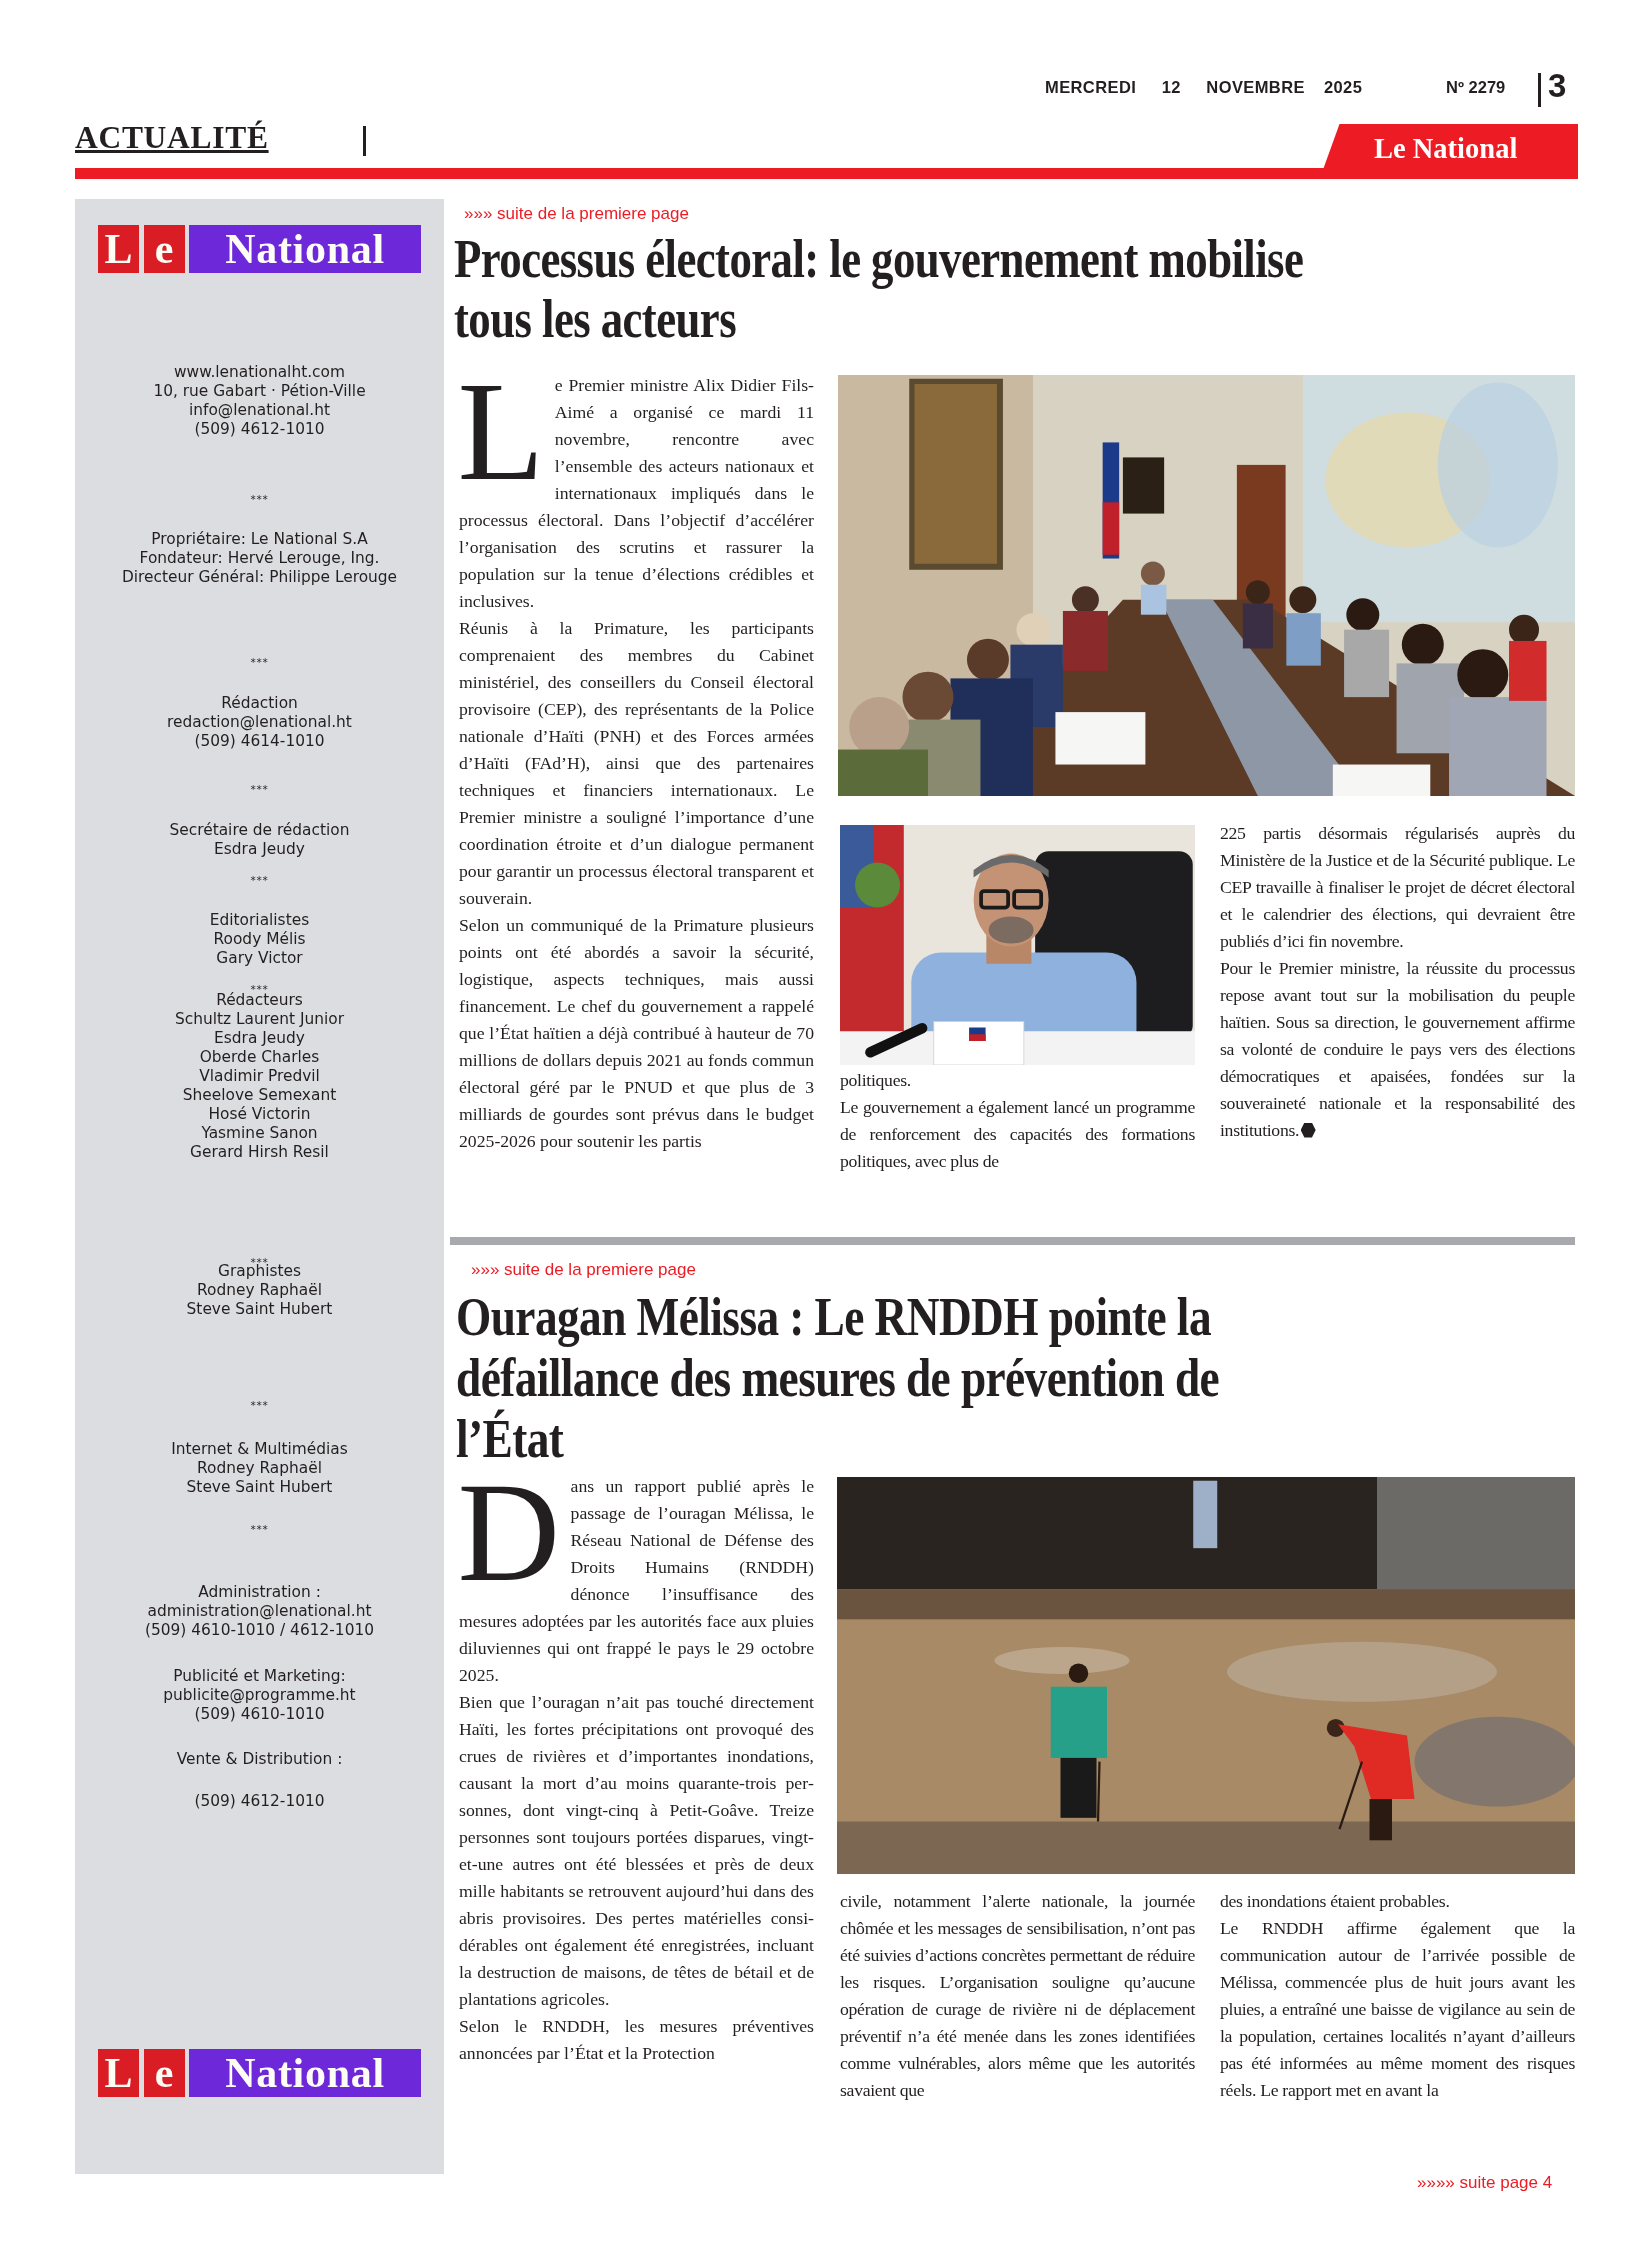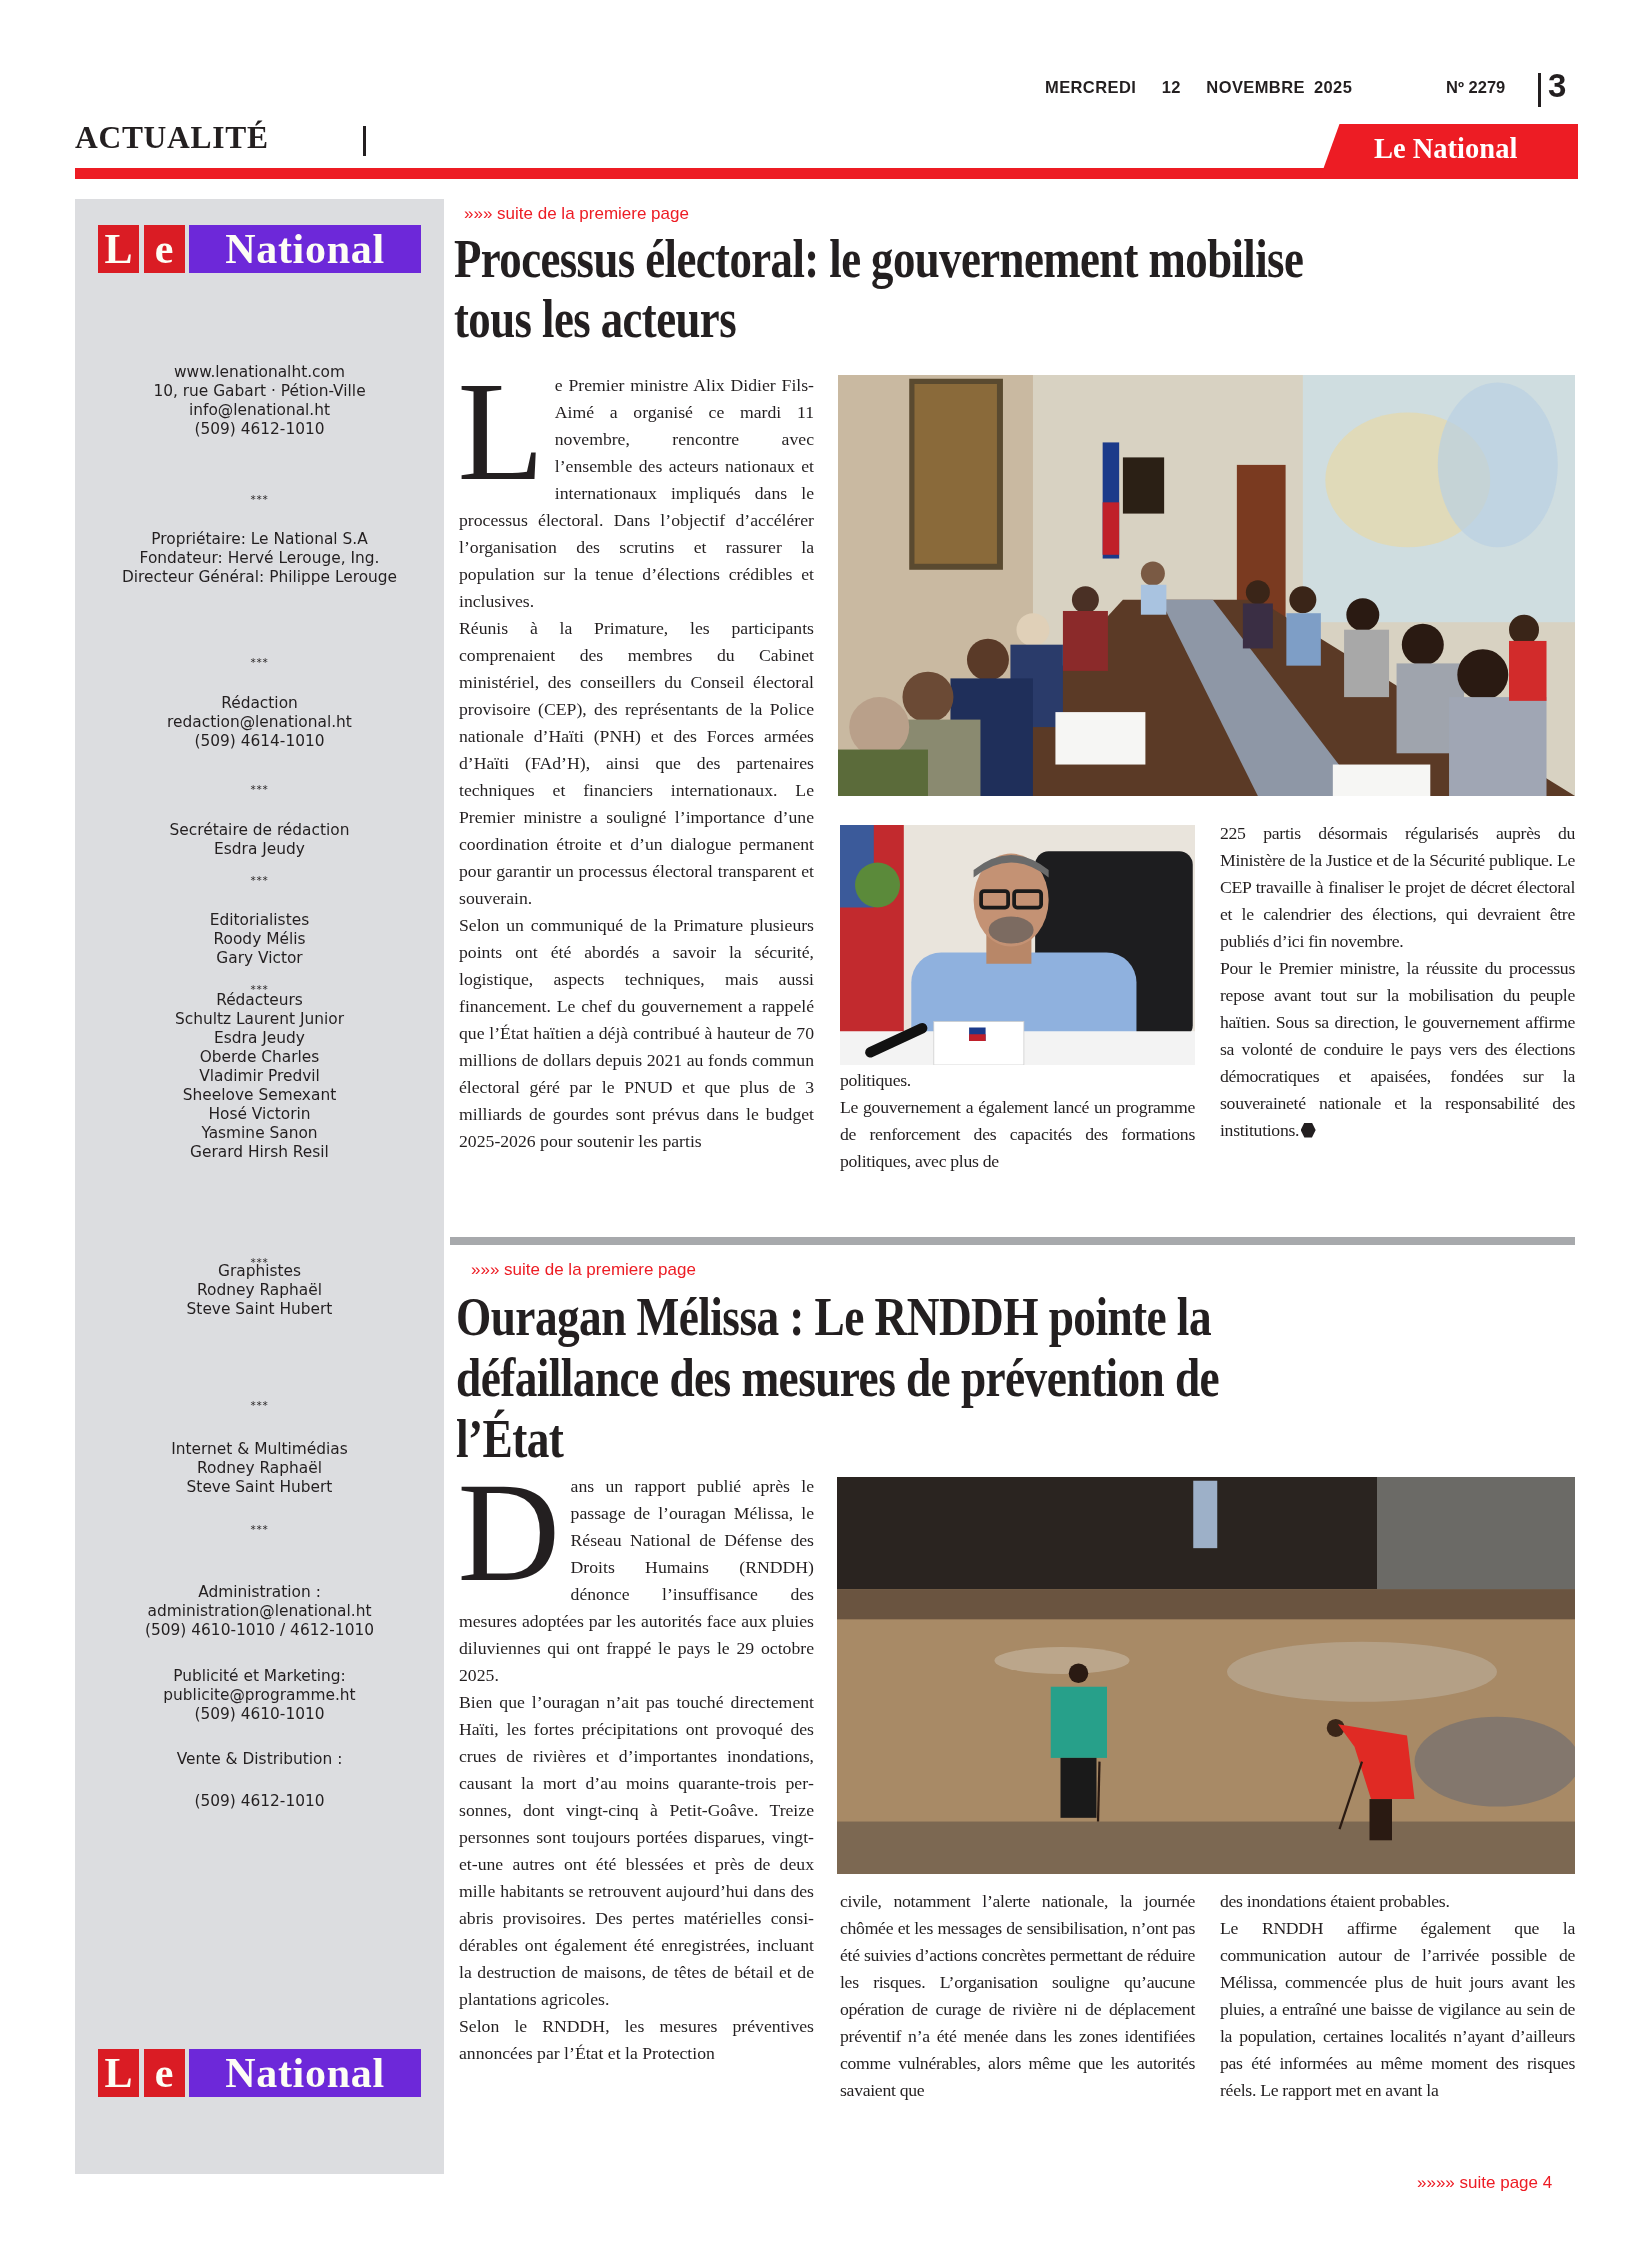--- a/index.html
+++ b/index.html
@@ -17,21 +17,21 @@
     position: absolute; top: 78px; left: 1446px;
     font-family: "Liberation Sans", sans-serif; font-weight: bold; font-size: 16.5px; color: #231f20;
   }
   .page-sep { position: absolute; top: 73px; left: 1538px; width: 3px; height: 34px; background: #231f20; }
   .page-num {
     position: absolute; top: 69px; left: 1548px;
     font-family: "Liberation Sans", sans-serif; font-weight: bold; font-size: 33px; color: #231f20; line-height: 1;
   }
   .section-label {
     position: absolute; top: 120px; left: 75px;
-    font-family: "Liberation Serif", serif; font-weight: bold; font-size: 31.5px; letter-spacing: 0.7px; color: #231f20;
+    font-family: "Liberation Serif", serif; font-weight: bold; font-size: 31.5px; letter-spacing: 0.7px; color: #231f20; text-decoration: underline;
   }
   .section-sep { position: absolute; top: 126px; left: 363px; width: 3px; height: 30px; background: #231f20; }
   .red-rule { position: absolute; top: 168px; left: 75px; width: 1503px; height: 10.5px; background: #ed1c24; }
   .brand-tab {
     position: absolute; top: 124px; left: 1320px; width: 258px; height: 54px; background: #ed1c24;
     clip-path: polygon(19.5px 0, 100% 0, 100% 100%, 0 100%);
   }
   .brand-tab-text {
     position: absolute; top: 133px; left: 1374px;
     font-family: "Liberation Serif", serif; font-weight: bold; font-size: 28.5px; color: #ffffff; white-space: nowrap;
@@ -60,21 +60,21 @@
 
   .photo { position: absolute; overflow: hidden; }
   .end-mark { display: inline-block; width: 15px; height: 15px; background: #231f20; clip-path: polygon(25% 0, 75% 0, 100% 50%, 75% 100%, 25% 100%, 0 50%); vertical-align: -1.5px; margin-left: 1.5px; }
   .grey-rule { position: absolute; top: 1237px; left: 450px; width: 1125px; height: 7.5px; background: #a7a9ac; }
   .continue { position: absolute; top: 2173px; left: 1417px; font-family: "Liberation Sans", sans-serif; font-size: 17px; color: #ed1c24; white-space: nowrap; }
 </style>
 </head>
 <body>
 
 <div class="dateline">
-  <span>MERCREDI</span><span>12</span><span style="margin-right:9px">NOVEMBRE</span><span>2025</span>
+  <span>MERCREDI</span><span>12</span><span style="margin-right:19px">NOVEMBRE</span><span>2025</span>
 </div>
 <div class="issue">Nº 2279</div>
 <div class="page-sep"></div>
 <div class="page-num">3</div>
 
 <div class="section-label">ACTUALITÉ</div>
 <div class="section-sep"></div>
 <div class="red-rule"></div>
 <div class="brand-tab"></div>
 <div class="brand-tab-text">Le National</div>

